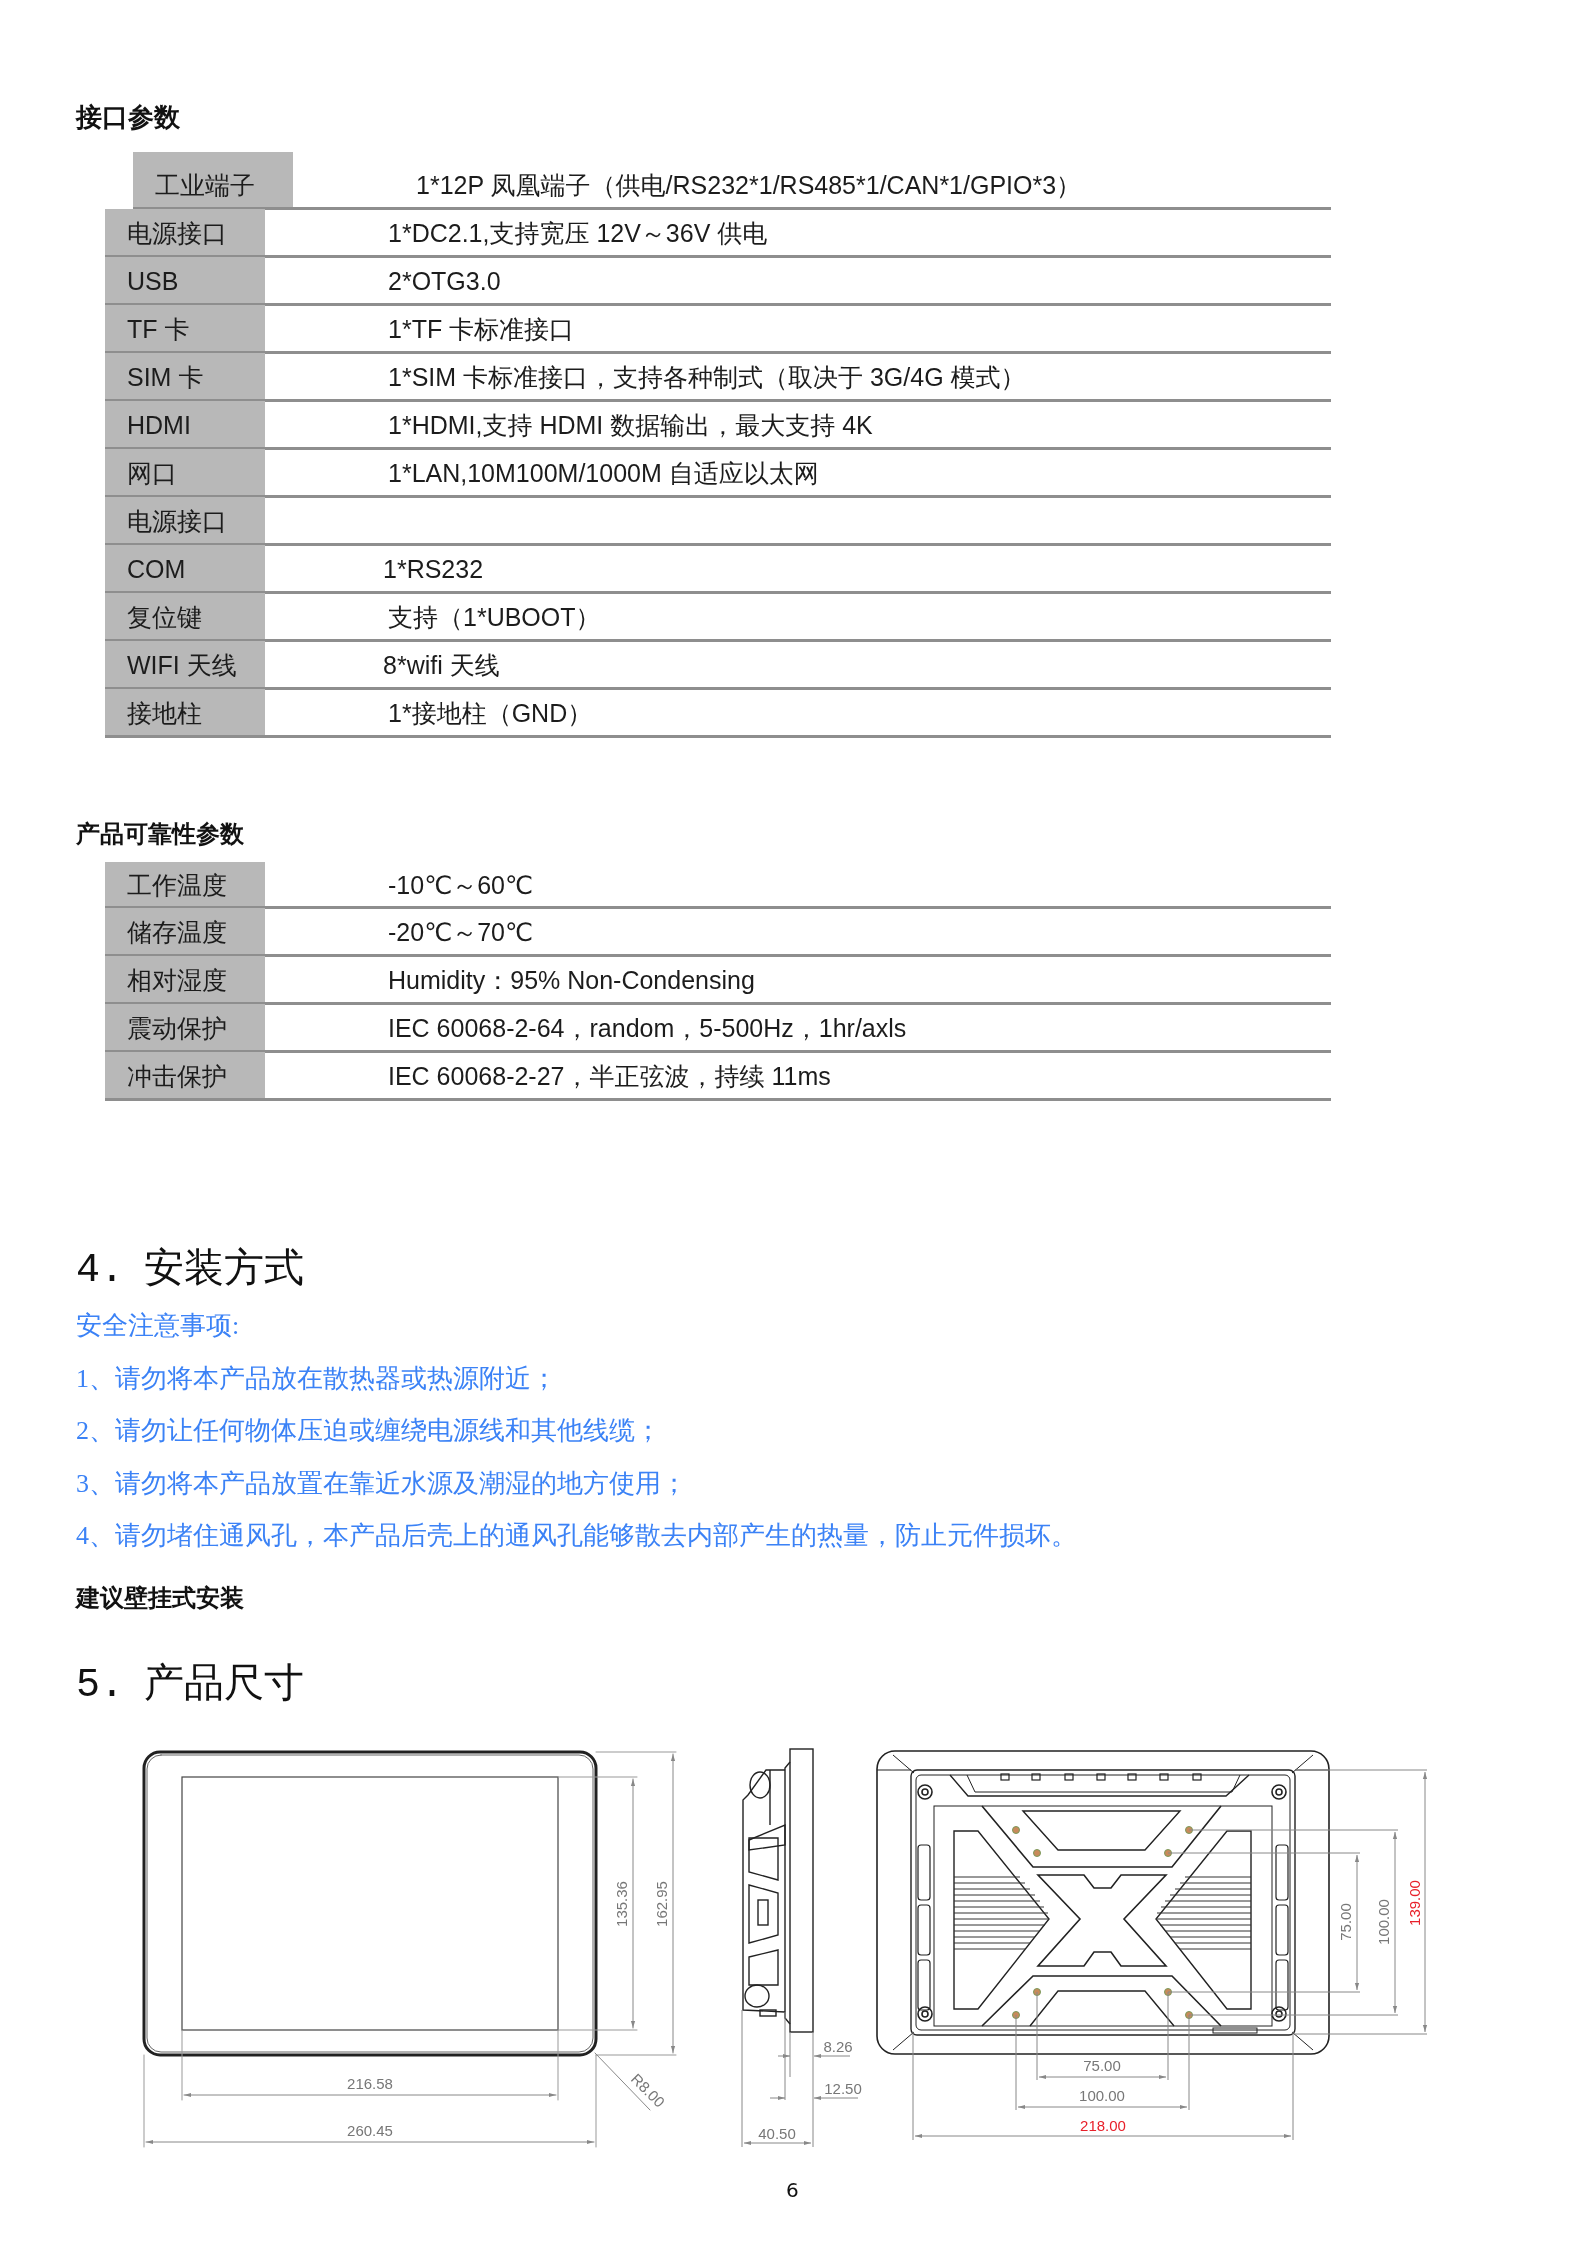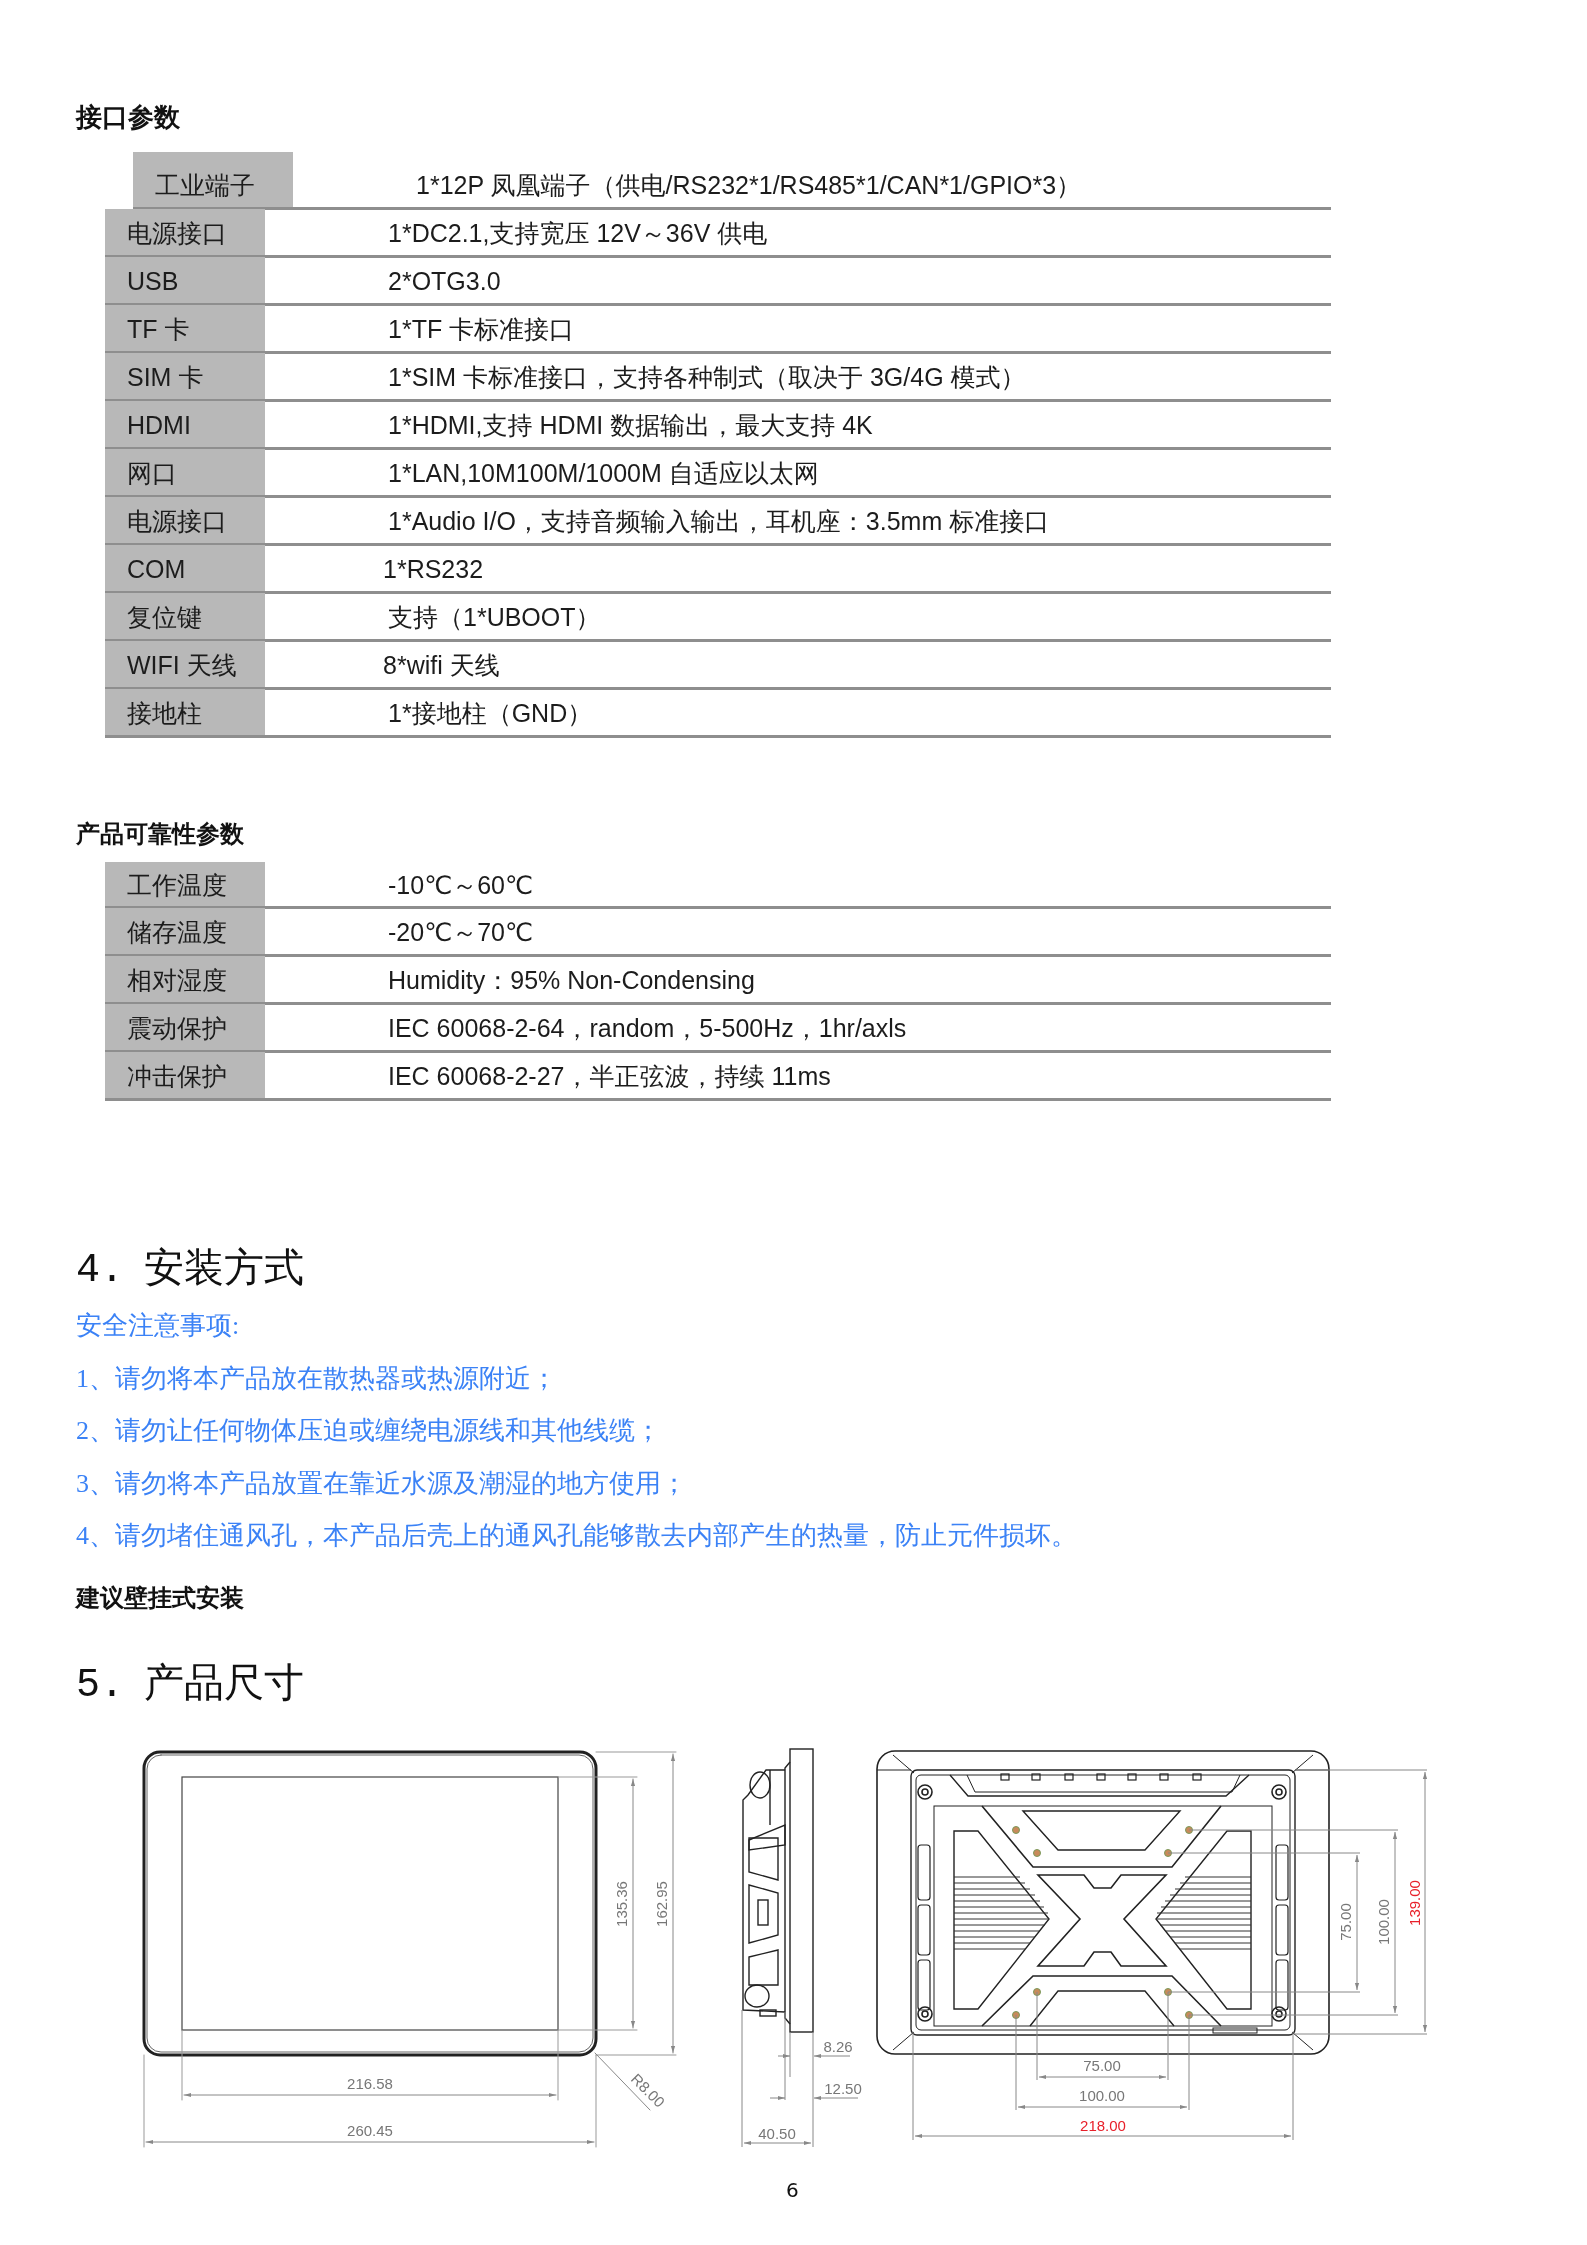--- a/index.html
+++ b/index.html
@@ -57,21 +57,20 @@
       <div class="val">1*HDMI,支持 HDMI 数据输出，最大支持 4K</div>
       <div class="line"></div>
     </div>
   <div class="row">
       <div class="lab">网口</div>
       <div class="val">1*LAN,10M100M/1000M 自适应以太网</div>
       <div class="line"></div>
     </div>
   <div class="row">
       <div class="lab">电源接口</div>
-      <div class="val">1*Audio I/O，支持音频输入输出，耳机座：3.5mm 标准接口</div>
       <div class="line"></div>
     </div>
   <div class="row">
       <div class="lab latin">COM</div>
       <div class="val" style="left:278px;">1*RS232</div>
       <div class="line"></div>
     </div>
   <div class="row">
       <div class="lab">复位键</div>
       <div class="val">支持（1*UBOOT）</div>

